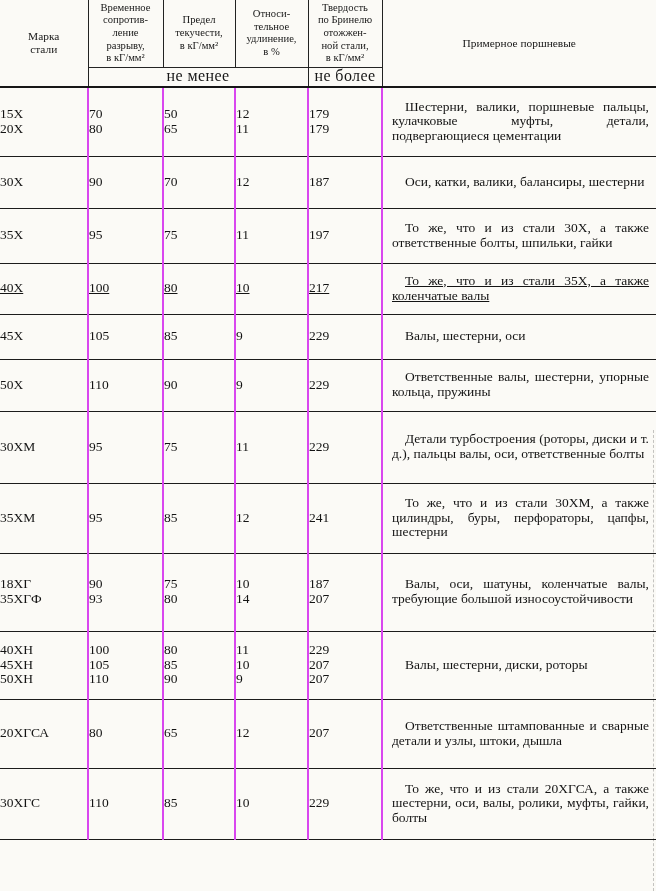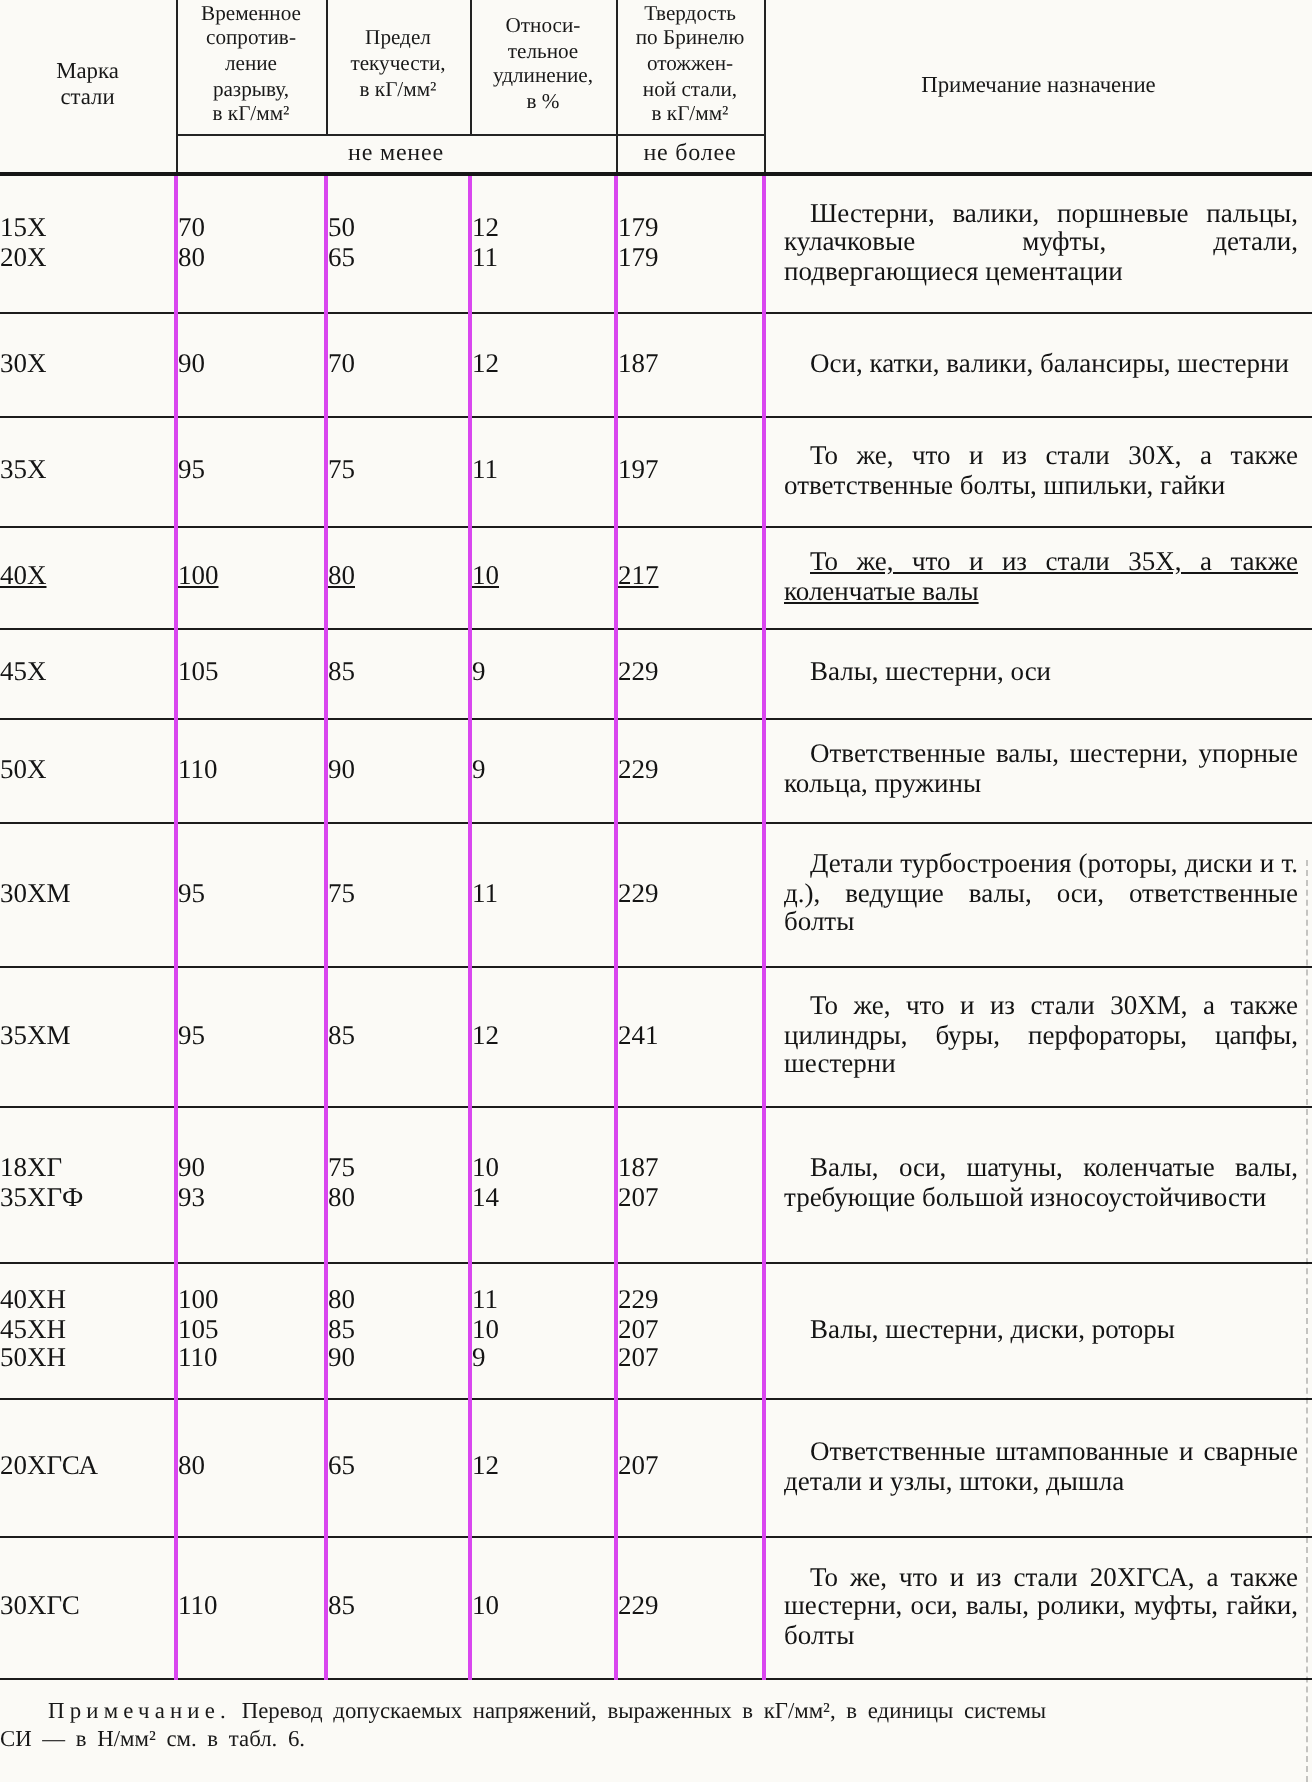--- a/index.html
+++ b/index.html
@@ -48,21 +48,21 @@
   thead th {
     font-size: 10.6px;
     line-height: 12.6px;
     text-align: center;
     white-space: pre-line;
     color: #181818;
   }
   thead tr.h1 { height: 67px; }
   thead tr.h2 { height: 20px; }
   thead th.wide { font-size: 11.4px; }
-  thead tr.h2 th { font-size: 12px; letter-spacing: 0.4px; }
+  thead tr.h2 th { font-size: 16px; letter-spacing: 0.4px; }
   thead tr.h1 th.mid { border-bottom: 1px solid #242424; }
   th.thb { border-bottom: 2.6px solid #161616; }
 
   
   .bl { border-left: 1px solid #222; }
   tbody td + td { border-left: 2px solid #d946ef; }
 
   
   tbody td {
     font-size: 13.5px;
@@ -134,21 +134,21 @@
 в кГ/мм²</th>
         <th class="mid bl">Относи-
 тельное
 удлинение,
 в %</th>
         <th class="mid bl">Твердость
 по Бринелю
 отожжен-
 ной стали,
 в кГ/мм²</th>
-        <th rowspan="2" class="wide thb bl">Примечание назначение</th>
+        <th rowspan="2" class="wide thb bl">Примерное поршневые</th>
       </tr>
       <tr class="h2">
         <th colspan="3" class="thb bl">не менее</th>
         <th class="thb bl">не более</th>
       </tr>
     </thead>
     <tbody>
       <tr>
         <td class="grade">15Х
 20Х</td>
@@ -201,21 +201,21 @@
         <td class="num">9</td>
         <td class="num">229</td>
         <td class="purpose">Ответственные валы, шестерни, упорные кольца, пружины</td>
       </tr>
       <tr>
         <td class="grade">30ХМ</td>
         <td class="num">95</td>
         <td class="num">75</td>
         <td class="num">11</td>
         <td class="num">229</td>
-        <td class="purpose">Детали турбостроения (роторы, диски и т. д.), ведущие валы, оси, ответственные болты</td>
+        <td class="purpose">Детали турбостроения (роторы, диски и т. д.), пальцы валы, оси, ответственные болты</td>
       </tr>
       <tr>
         <td class="grade">35ХМ</td>
         <td class="num">95</td>
         <td class="num">85</td>
         <td class="num">12</td>
         <td class="num">241</td>
         <td class="purpose">То же, что и из стали 30ХМ, а также цилиндры, буры, перфораторы, цапфы, шестерни</td>
       </tr>
       <tr>
@@ -261,19 +261,14 @@
         <td class="grade">30ХГС</td>
         <td class="num">110</td>
         <td class="num">85</td>
         <td class="num">10</td>
         <td class="num">229</td>
         <td class="purpose">То же, что и из стали 20ХГСА, а также шестерни, оси, валы, ролики, муфты, гайки, болты</td>
       </tr>
     </tbody>
   </table>
 
-  <p class="note">
-    <span class="note-label">Примечание.</span>
-    <span>Перевод допускаемых напряжений, выраженных в кГ/мм², в единицы системы</span><br>
-    <span>СИ — в Н/мм² см. в табл. 6.</span>
-  </p>
 
 </div>
 
 </body></html>

